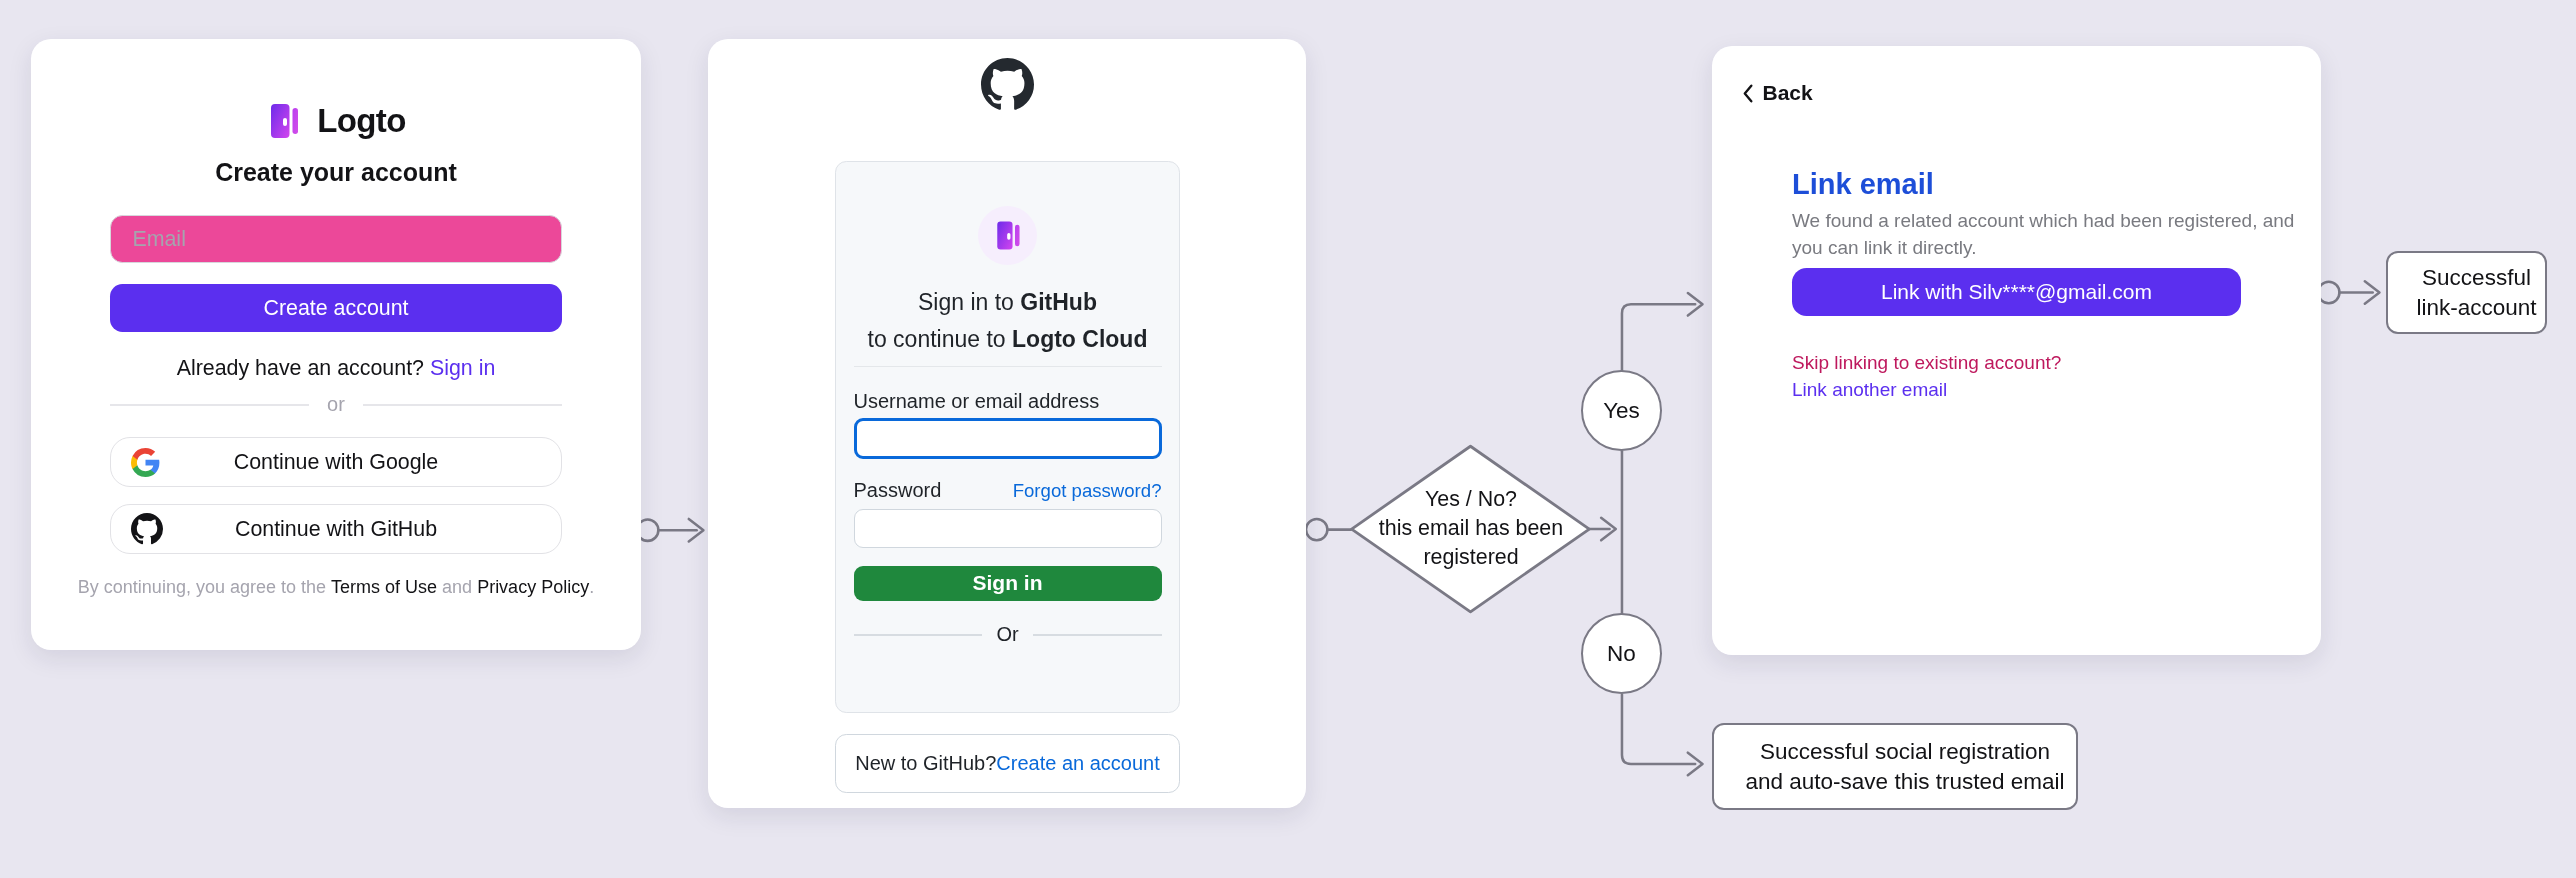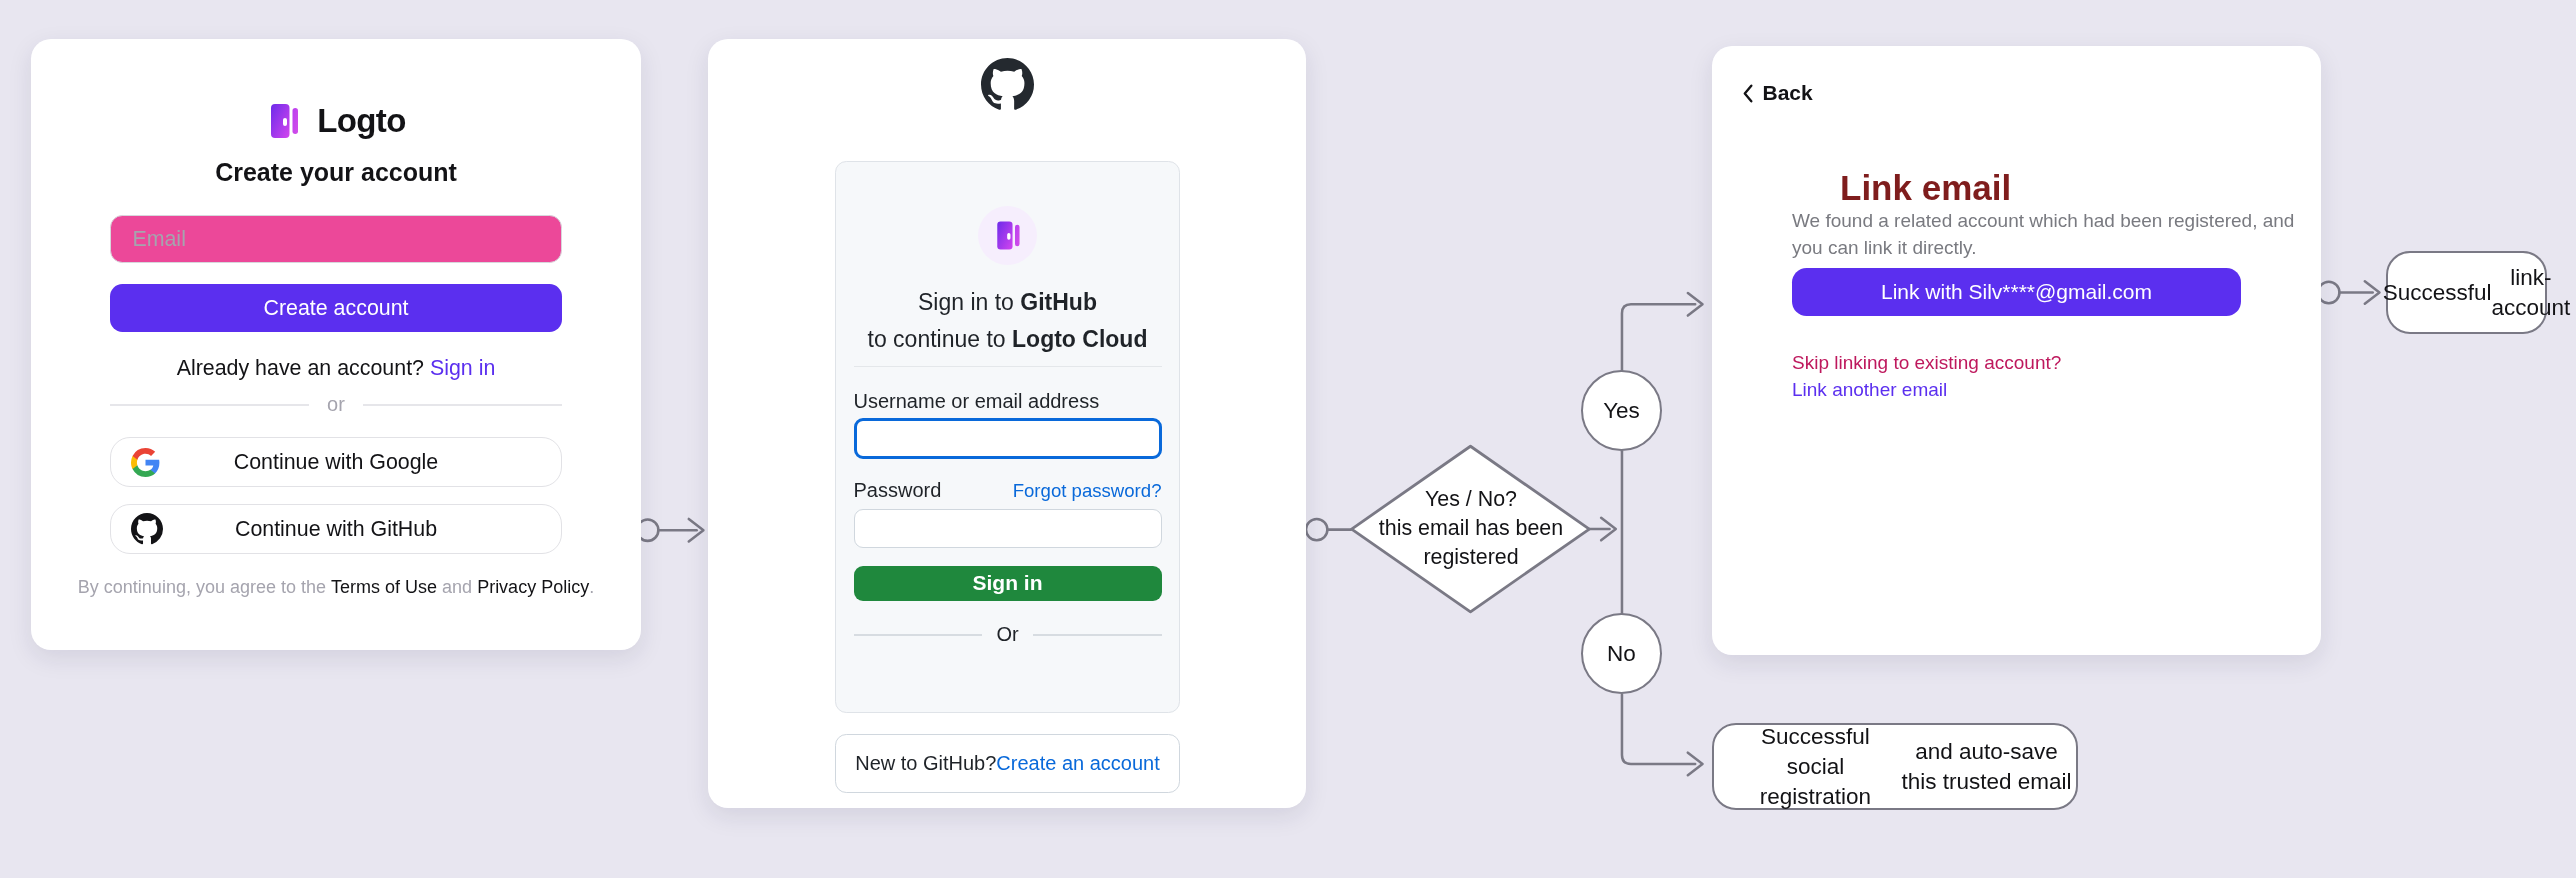--- a/index.html
+++ b/index.html
@@ -33,22 +33,22 @@
     font-size:21.4px; line-height:29px; color:#131316;
   }
   .flow-circle {
     position:absolute; z-index:3; width:81px; height:81px;
     background:#FFFFFF; border:2.3px solid #7A7985; border-radius:50%;
     display:flex; align-items:center; justify-content:center;
     font-size:22.5px; color:#131316;
   }
   .flow-box {
     position:absolute; z-index:3; background:#FFFFFF;
-    border:2.3px solid #7A7985; border-radius:24px;
-    display:flex; align-items:center; justify-content:center;
+    border:2.3px solid #7A7985; border-radius:12px;
+    display:flex; flex-direction:column; align-items:center; justify-content:center;
     font-size:22.5px; line-height:30px; color:#131316; text-align:center;padding-left:20px;
   }
 
   
   #signup-card { left:31px; top:39px; width:610px; height:611px; }
   .logo-row { top:60px; left:0; right:0; display:flex; align-items:center; justify-content:center; gap:15px; }
   .brand-text { font-size:33px; font-weight:700; color:#131316; letter-spacing:-0.6px; }
   .signup-title { top:119px; left:0; right:0; text-align:center; font-size:25px; font-weight:600; color:#131316; }
   .lg-input {
     left:79px; top:176px; width:452px; height:48px;
@@ -121,21 +121,21 @@
     position:absolute; left:127px; top:695px; width:345px; height:59px;
     background:#fff; border:1.7px solid #D0D7DE; border-radius:11.3px;
     display:flex; align-items:center; justify-content:center; 
     font-size:20px; color:#1F2328;
   }
 
   
   #link-card { left:1712px; top:46px; width:609px; height:609px; }
   .back-row { left:29px; top:35px; display:flex; align-items:center; gap:8px; cursor:pointer; }
   .back-row span { font-size:21px; font-weight:600; color:#131316; }
-  .link-title { left:80px; top:122px; font-size:35px; font-weight:700; color:#7f1d1d;margin-left:48px; }
+  .link-title { left:80px; top:122px; font-size:29px; font-weight:700; color:#1d4ed8; }
   .link-desc { left:80px; top:162px; font-size:19px; line-height:26.5px; color:#797A80; }
   .link-btn {
     left:80px; top:222px; width:449px; height:48px;
     background:#5B2FEF; color:#fff; border:none; border-radius:14.6px;
     font-size:21px; cursor:pointer; font-family:inherit;
   }
   .skip-prompt { left:80px; top:306px; font-size:19px; color:#be185d; }
   .link-another { left:80px; top:333px; font-size:19px; }
 </style>
 </head>

